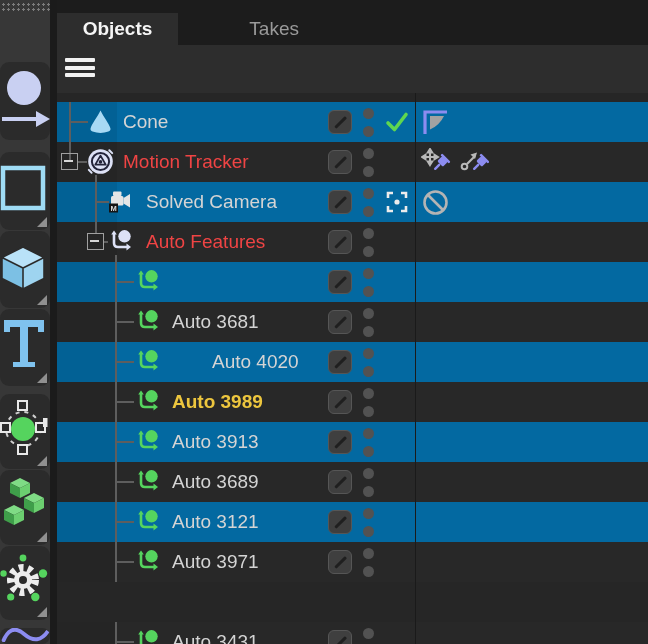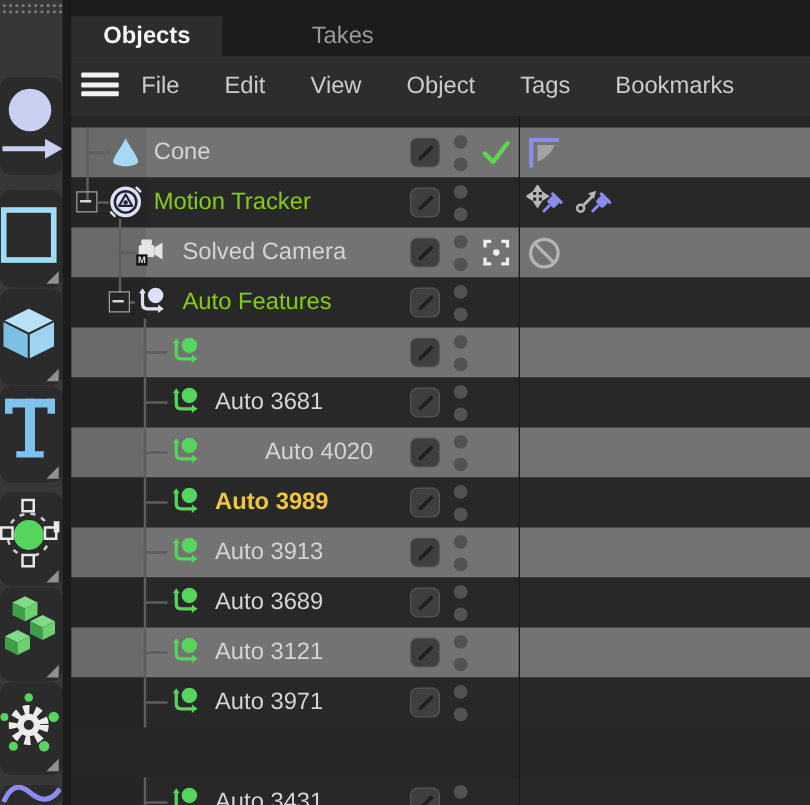--- a/index.html
+++ b/index.html
@@ -22,29 +22,29 @@
       font-size:19px;color:#9a9a9a;}
   .tab.active{background:#2d2d2d;color:#f6f6f6;font-weight:700;}
   .menubar{position:absolute;left:0;top:45px;width:591px;height:48px;background:#2d2d2d;}
   .hamburger{position:absolute;left:8px;top:13px;width:30px;height:22px;cursor:pointer;}
   .hamburger i{display:block;width:30px;height:4px;margin-bottom:3.5px;background:#f2f2f2;border-radius:1px;}
   .menuitems{position:absolute;left:56px;top:0;height:48px;display:flex;gap:36px;align-items:center;}
   .menuitem{font-size:19px;color:#cbcbcb;white-space:nowrap;}
   
   .treearea{position:absolute;left:0;top:93px;width:591px;height:551px;background:#262626;overflow:hidden;}
   .row{position:absolute;left:0;width:591px;height:40px;}
-  .row.even{background:#737373;} .row.odd{background:#282828;}
+  .row.even{background:#0369a1;} .row.odd{background:#282828;}
   .row-gutter{position:absolute;left:0;top:0;width:60px;height:40px;background:rgba(0,0,0,0.07);}
   .gl{position:absolute;background:#5e5e5e;}
   .expander{position:absolute;width:17px;height:17px;top:11px;border:1.5px solid #a0a0a0;
       box-sizing:border-box;background:transparent;}
   .expander .minus{position:absolute;left:2.5px;top:5.9px;width:9px;height:1.8px;background:#d6d6d6;}
   .obj-icon{position:absolute;top:6px;width:27px;height:27px;}
   .obj-label{position:absolute;top:0;height:40px;line-height:40px;font-size:19px;color:#d4d4d4;white-space:nowrap;}
-  .obj-label.orange{color:#84cc16;}
+  .obj-label.orange{color:#ef4444;}
   .obj-label.selected{color:#edc63e;font-weight:700;}
   .pencil{position:absolute;left:271px;top:8px;width:24px;height:24px;border-radius:6px;
       background:#3f3f3f;border:1px solid #565656;box-sizing:border-box;}
   .pencil .slash{position:absolute;left:4px;top:10px;width:15px;height:2.6px;background:#1f1f1f;
       transform:rotate(-45deg);border-radius:1px;}
   .vdot{position:absolute;left:306px;width:11px;height:11px;border-radius:50%;background:#525252;}
   .extra{position:absolute;left:327px;top:7px;width:26px;height:26px;}
   .tagicon{position:absolute;top:6px;width:28px;height:28px;}
   .colsep{position:absolute;left:358px;top:0;width:1px;height:551px;background:#1a1a1a;}
 </style>
@@ -142,28 +142,20 @@
     <div class="tabstrip" id="tabstrip">
         <div class="tab active" style="left: 0px;">Objects</div>
         <div class="tab" style="left: 121px; text-align: right;">Takes</div>
       </div>
     <div class="menubar">
       <div class="hamburger">
           <i></i>
           <i></i>
           <i></i>
         </div>
-      <div class="menuitems" id="menu-items">
-          <span class="menuitem">File</span>
-          <span class="menuitem">Edit</span>
-          <span class="menuitem">View</span>
-          <span class="menuitem">Object</span>
-          <span class="menuitem">Tags</span>
-          <span class="menuitem">Bookmarks</span>
-        </div>
     </div>
     <div class="treearea" id="treearea">
         <div class="row even" style="top: 9px;">
           <div class="row-gutter"></div>
           <div class="gl" style="left: 12px; top: 0px; width: 1.5px; height: 40px;"></div>
           <div class="gl" style="left: 12px; top: 19.2px; width: 19px; height: 1.5px;"></div>
           <div class="obj-icon" style="left: 30px;"><svg width="27" height="27" viewBox="0 0 27 27">
               <path d="M13.5,2.5 C10.2,9.5 5.2,15 3.6,20.2 C3.1,21.8 4,22.9 5.6,23.5 C8.1,24.4 11,24.9 13.5,24.9 C16,24.9 18.9,24.4 21.4,23.5 C23,22.9 23.9,21.8 23.4,20.2 C21.8,15 16.8,9.5 13.5,2.5 Z" fill="#a8d9f4"></path>
             </svg></div>
           <div class="obj-label" style="left: 66px;">Cone</div>

